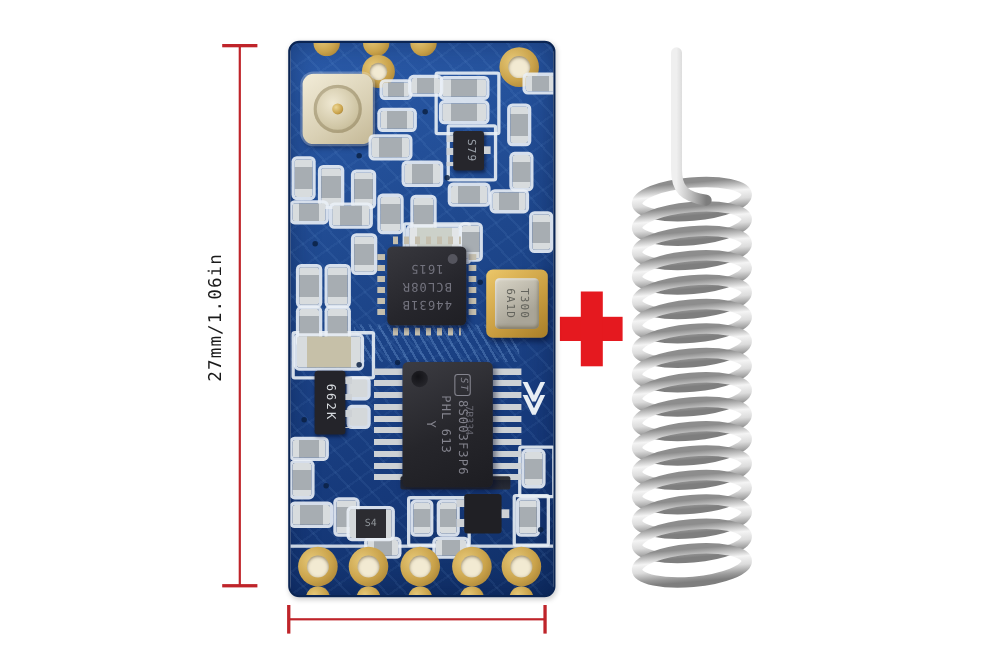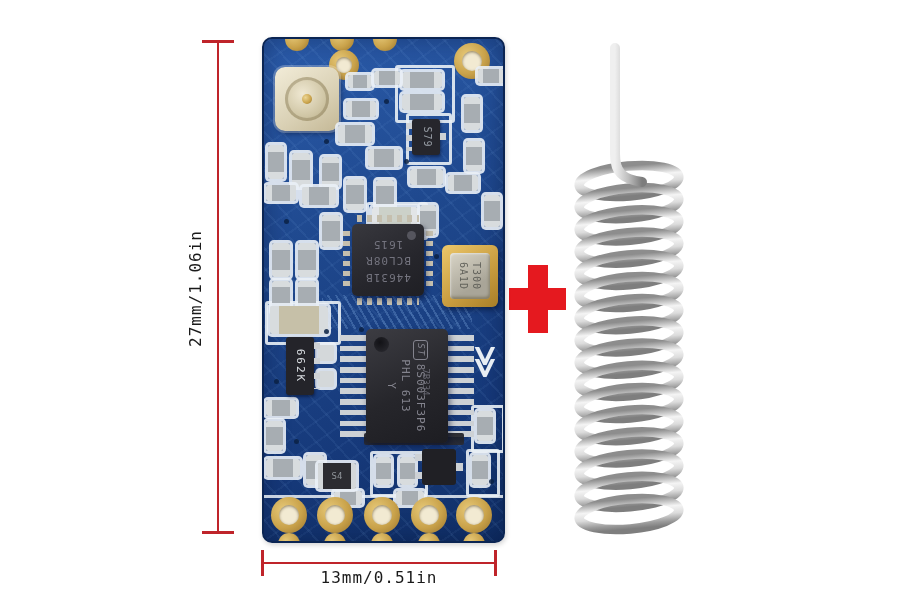--- a/index.html
+++ b/index.html
@@ -123,21 +123,20 @@
 </style>
 </head>
 <body>
 
 <div class="scene">
 
   <div class="vline"></div>
   <div class="vlabel">27mm/1.06in</div>
 
   <div class="hline"></div>
-  <div class="hlabel">13mm/0.51in</div>
 
   <div class="plus">
       <i class="ph"></i>
       <i class="pv"></i>
     </div>
 
   <div class="pcb">
     <div class="traces"></div>
     <div class="hatch"></div>
     <div class="bline"></div>

